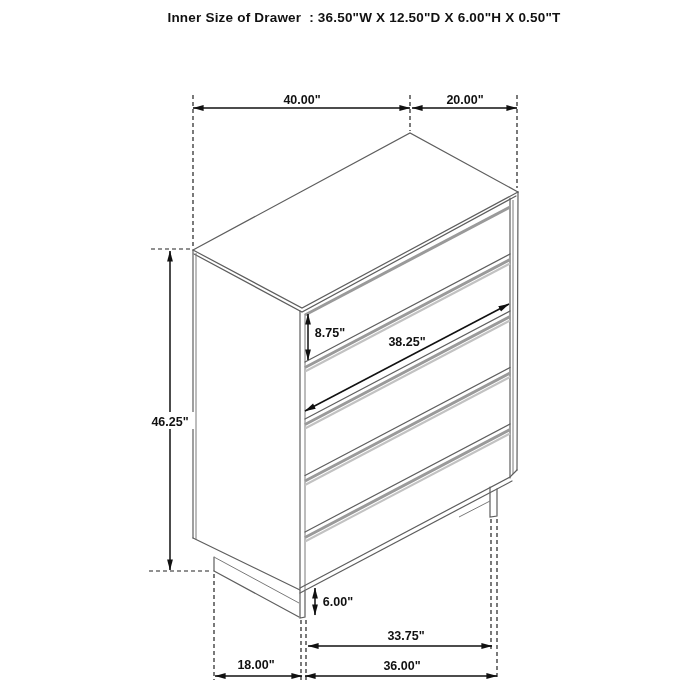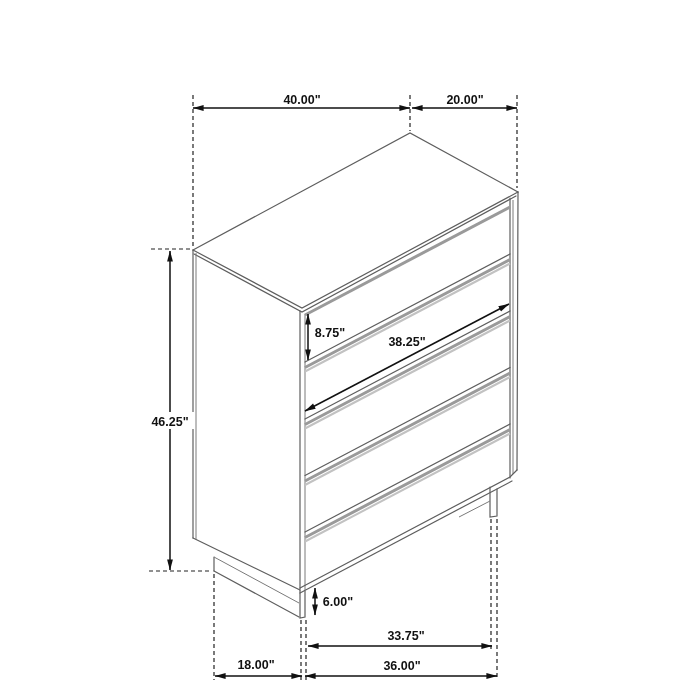--- a/index.html
+++ b/index.html
@@ -13,20 +13,21 @@
   .ext{stroke:#222;stroke-width:1.2;fill:none;stroke-dasharray:4 3;}
   .cab{stroke:#5e5e5e;stroke-width:1.2;fill:none;stroke-linecap:round;}
   .cabthin{stroke:#7a7a7a;stroke-width:1;fill:none;}
   .bandg{stroke:#9a9a9a;stroke-width:3;fill:none;}
   .bandl{stroke:#c2c2c2;stroke-width:2;fill:none;}
 </style>
 </head>
 <body>
 
 <div class="stage">
+  <div class="title">Inner Size of Drawer  : 36.50"W X 12.50"D X 6.00"H X 0.50"T</div>
 
   <svg width="700" height="700" viewBox="0 0 700 700">
     <defs>
       <marker id="ae" markerWidth="13" markerHeight="9" refX="10.6" refY="3.5" orient="auto" markerUnits="userSpaceOnUse">
         <path d="M0,0.6 L11,3.5 L0,6.4 z" fill="#111"></path>
       </marker>
       <marker id="as" markerWidth="13" markerHeight="9" refX="0.4" refY="3.5" orient="auto" markerUnits="userSpaceOnUse">
         <path d="M11,0.6 L0,3.5 L11,6.4 z" fill="#111"></path>
       </marker>
     </defs>

